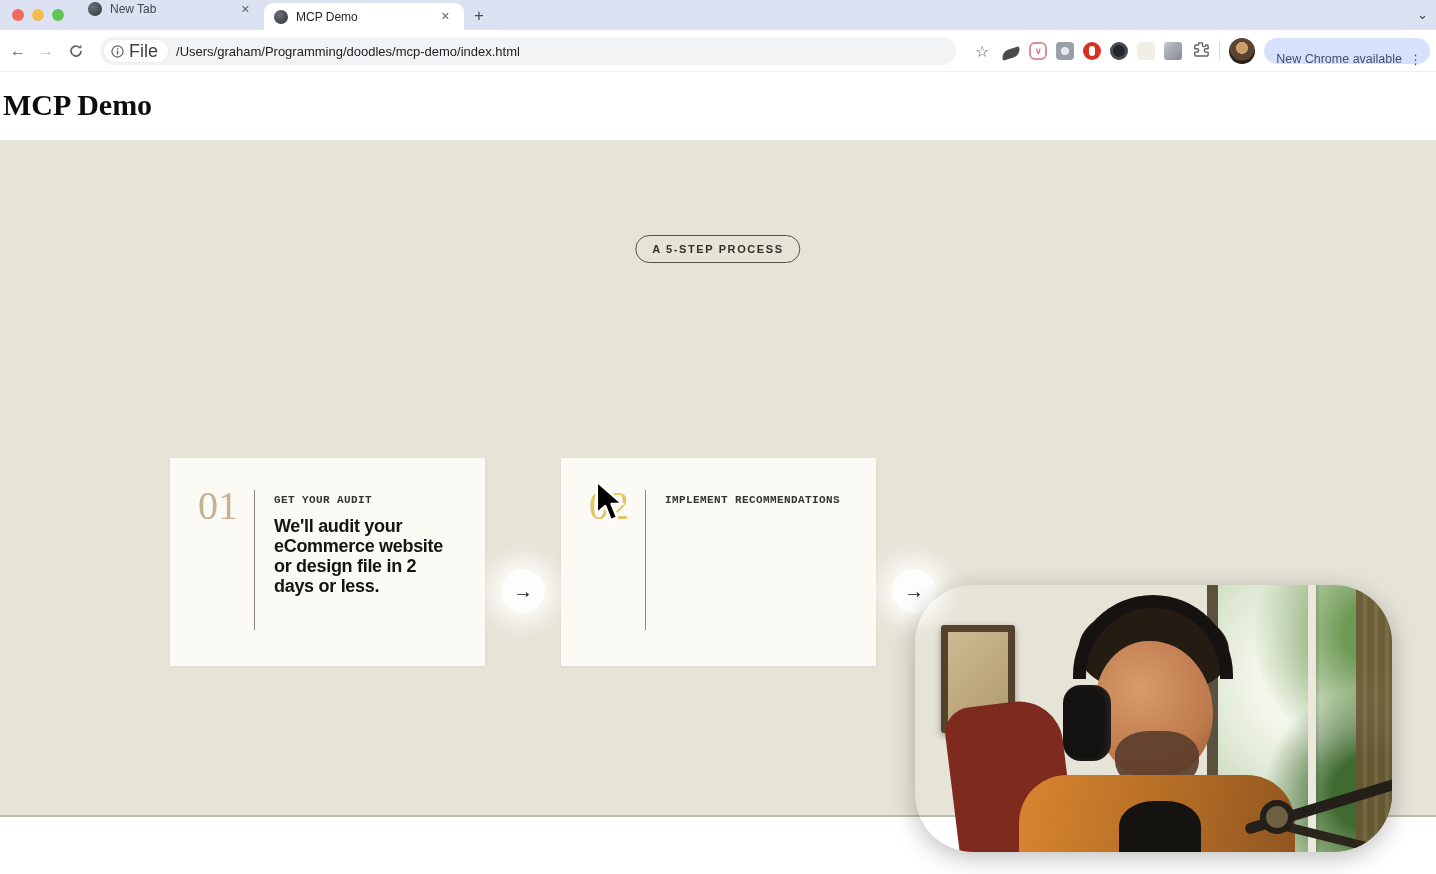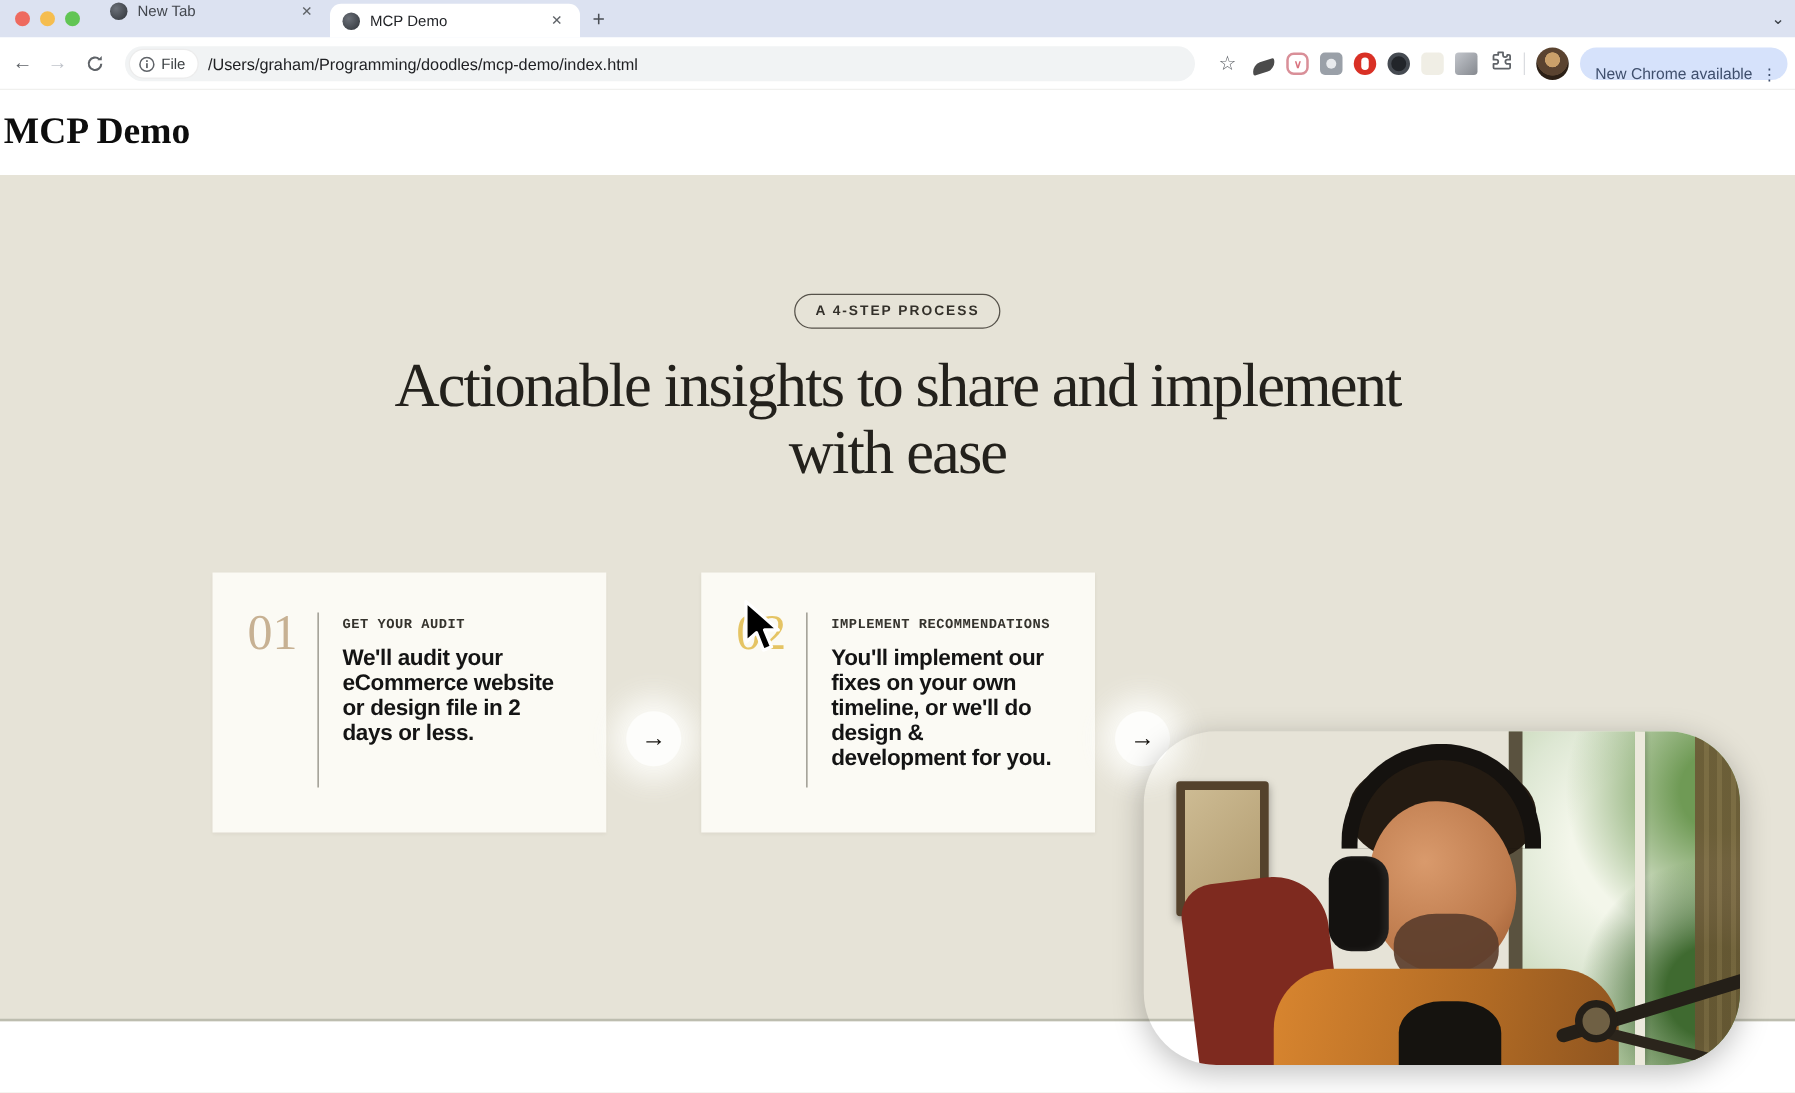--- a/index.html
+++ b/index.html
@@ -20,21 +20,21 @@
   .newtab-btn { font-size:17px; color:#4a4e55; padding:0 10px 4px 10px; }
   .tab-chevron { position:absolute; right:8px; top:7px; font-size:13px; color:#3e434a; }
 
   
   .toolbar { position:absolute; top:30px; left:0; width:100%; height:42px; background:#fff; border-bottom:1px solid #f0f0ee; }
   .navbtn { position:absolute; top:9px; width:24px; height:24px; display:flex; align-items:center; justify-content:center; font-size:16px; color:#5f6368; }
   .navbtn.back { left:6px; }
   .navbtn.fwd { left:34px; color:#c0c4cb; }
   .navbtn.reload { left:64px; }
   .urlbar { position:absolute; left:100px; top:7px; width:856px; height:28px; background:#f1f3f4; border-radius:14px; display:flex; align-items:center; padding:0 4px; gap:8px; }
-  .file-chip { background:#fff; border-radius:11px; height:22px; display:flex; align-items:center; gap:5px; padding:0 10px 0 7px; font-size:12px; color:#3c4043; box-shadow:0 0 0 1px #ececec; }
+  .file-chip { background:#fff; border-radius:11px; height:22px; display:flex; align-items:center; gap:5px; padding:0 10px 0 7px; font-size:18px; color:#3c4043; box-shadow:0 0 0 1px #ececec; }
   .url-text { font-size:13px; color:#202124; white-space:nowrap; }
   .tb-right { position:absolute; right:6px; top:8px; height:26px; display:flex; align-items:center; gap:9px; }
   .star { font-size:16px; color:#5f6368; margin-right:4px; }
   .ext { width:18px; height:18px; flex:none; }
   .ext-swoosh { background:#4b4b4b; height:9px; border-radius:6px 2px 6px 2px; transform:rotate(-18deg) skewX(-14deg); margin-top:4px; }
   .ext-pocket { border:2px solid #d98f98; border-radius:6px; display:flex; align-items:center; justify-content:center; font-size:9px; color:#d9727e; font-weight:bold; background:#fff; }
   .ext-camera { background:#9aa0a8; border-radius:4px; position:relative; }
   .ext-camera::after { content:""; position:absolute; left:5px; top:5px; width:8px; height:8px; border-radius:50%; background:#e8eaed; }
   .ext-red { border-radius:50%; background:#d93025; position:relative; }
   .ext-red::after { content:""; position:absolute; left:6px; top:4px; width:6px; height:10px; border-radius:3px; background:#fff; }
@@ -163,37 +163,35 @@
         <span class="kebab">⋮</span>
       </span>
     </div>
   </div>
 
   <div class="site-header">
     <h1 class="site-title">MCP Demo</h1>
   </div>
 
   <div class="hero">
-    <div class="badge">A 4-STEP PROCESS</div>
-    <h2 class="hero-heading">Actionable insights to share and implement with ease</h2>
+    <div class="badge">A 5-STEP PROCESS</div>
 
     <div class="card c1">
       <div class="card-num" style="color: rgb(199, 177, 147);">01</div>
       <div class="card-rule"></div>
       <div class="card-label">GET YOUR AUDIT</div>
       <div class="card-body">We'll audit your eCommerce website or design file in 2 days or less.</div>
     </div>
 
     <div class="arrow-circle a1">→</div>
 
     <div class="card c2">
       <div class="card-num" style="color: rgb(229, 196, 100);">02</div>
       <div class="card-rule"></div>
       <div class="card-label">IMPLEMENT RECOMMENDATIONS</div>
-      <div class="card-body">You'll implement our fixes on your own timeline, or we'll do design &amp; development for you.</div>
     </div>
 
     <div class="arrow-circle a2">→</div>
 
   </div>
 
   <div class="webcam">
     <div class="wc-window"></div>
     <div class="wc-bar1"></div>
     <div class="wc-bar2"></div>

